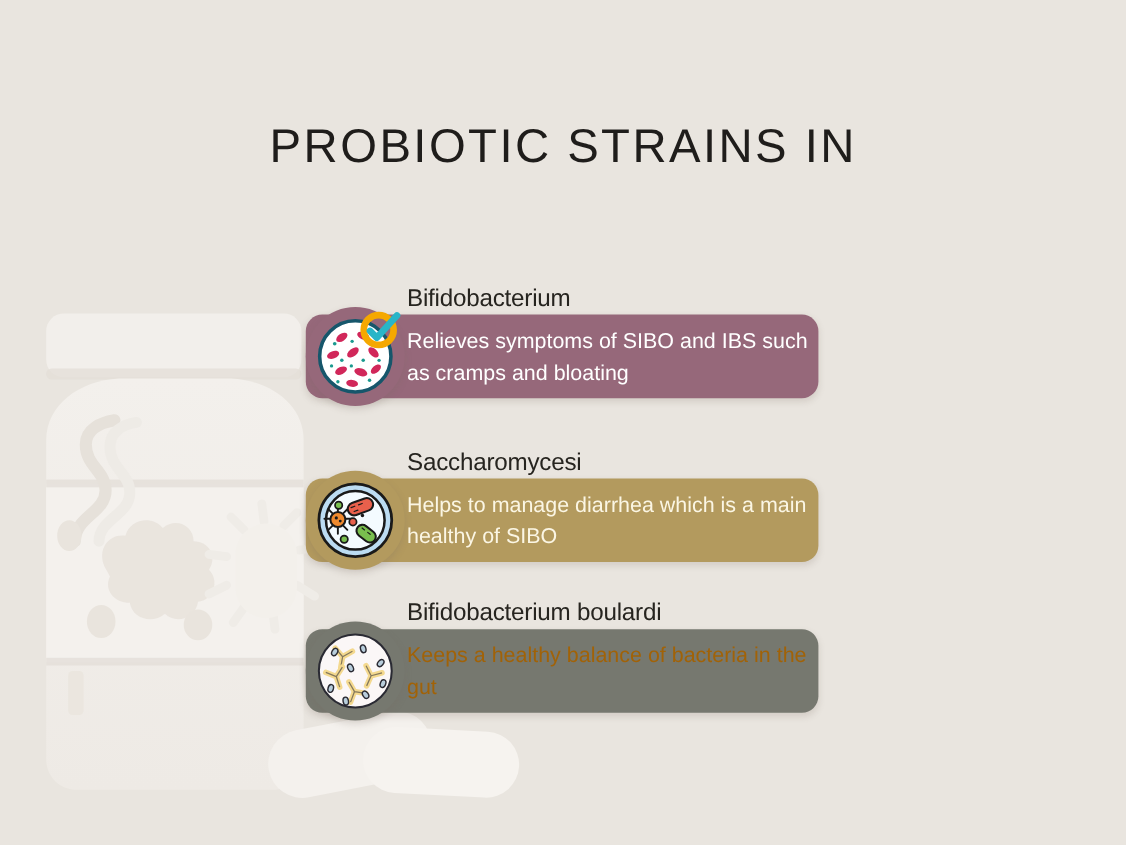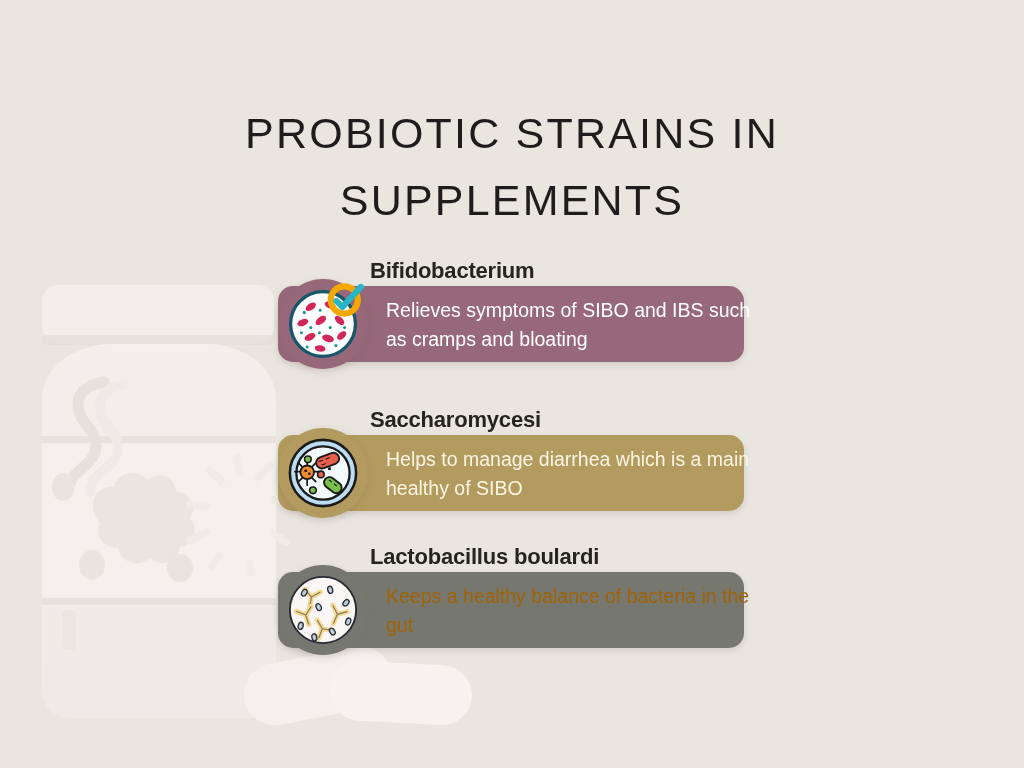--- a/index.html
+++ b/index.html
@@ -46,37 +46,37 @@
   .row {
     position: absolute;
     left: 278px;
     width: 466px;
   }
   .row-heading {
     position: absolute;
     left: 92px;
     top: 0;
     font-size: 22px;
-    font-weight: bold;
+    font-weight: normal;
     color: #26241f;
     letter-spacing: -0.2px;
     white-space: nowrap;
   }
   .row-bar {
     position: absolute;
     left: 0;
     top: 28px;
     width: 466px;
     height: 76px;
     border-radius: 15px;
     box-shadow: 0 3px 6px rgba(120,105,95,0.18);
   }
   .row-desc {
     position: absolute;
-    left: 108px;
+    left: 92px;
     top: 38px;
     width: 372px;
     font-size: 19.5px;
     line-height: 29px;
     font-weight: 400;
   }
   .row-disc {
     position: absolute;
     left: 0px;
     top: 21px;
@@ -155,21 +155,20 @@
     <rect x="214" y="476" width="56" height="86" rx="28" fill="#f3f0eb"></rect>
 
     <rect x="62" y="610" width="14" height="40" rx="4" fill="#eae5de" opacity="0.9"></rect>
 
     <rect x="243" y="655" width="150" height="62" rx="31" fill="#f4f1ed" transform="rotate(-11 318 686)"></rect>
     <rect x="330" y="663" width="142" height="60" rx="30" fill="#f6f3ef" transform="rotate(3 401 693)"></rect>
   </svg>
 
   <div id="title">
     <div>PROBIOTIC STRAINS IN</div>
-    <div>SUPPLEMENTS</div>
   </div>
 
   <div class="row" id="row-0">
     <div class="row-heading">Bifidobacterium</div>
     <div class="row-bar" style="background:#96687a"></div>
     <div class="row-disc" style="background:#96687a"></div>
 
     <svg class="row-icon" viewBox="0 0 100 100" xmlns="http://www.w3.org/2000/svg">
       <circle cx="50" cy="50" r="45" fill="#ffffff" stroke="#16566b" stroke-width="4.5"></circle>
       <g fill="#d1275a">
@@ -243,21 +242,21 @@
       <circle cx="29" cy="31" r="4.6" fill="#79bf4e" stroke="#1a1a1a" stroke-width="2.2"></circle>
       <circle cx="47" cy="52" r="4.6" fill="#e8604c" stroke="#1a1a1a" stroke-width="2.2"></circle>
       <circle cx="36" cy="74" r="4.6" fill="#79bf4e" stroke="#1a1a1a" stroke-width="2.2"></circle>
       <circle cx="59" cy="44" r="2.2" fill="#1a1a1a"></circle>
     </svg>
 
     <div class="row-desc" style="color:#fbf6e4">Helps to manage diarrhea which is a main healthy of SIBO</div>
   </div>
 
   <div class="row" id="row-2">
-    <div class="row-heading">Lactobacillus boulardi</div>
+    <div class="row-heading">Bifidobacterium boulardi</div>
     <div class="row-bar" style="background:#76786f"></div>
     <div class="row-disc" style="background:#76786f"></div>
 
     <svg class="row-icon" viewBox="0 0 100 100" xmlns="http://www.w3.org/2000/svg">
       <circle cx="50" cy="50" r="46" fill="#fbf7f7" stroke="#2a2a33" stroke-width="2.6"></circle>
       <g fill="#f4d98f" stroke="#2a2a33" stroke-width="2.2" stroke-linejoin="round">
 
         <g transform="translate(34,32) rotate(10)">
           <path d="M0 0 L0 14 M0 0 L-11 -9 M0 0 L11 -9" stroke="#f4d98f" stroke-width="7" stroke-linecap="round" fill="none"></path>
           <path d="M0 0 L0 14 M0 0 L-11 -9 M0 0 L11 -9" stroke="#2a2a33" stroke-width="1.6" fill="none" opacity="0.55"></path>

